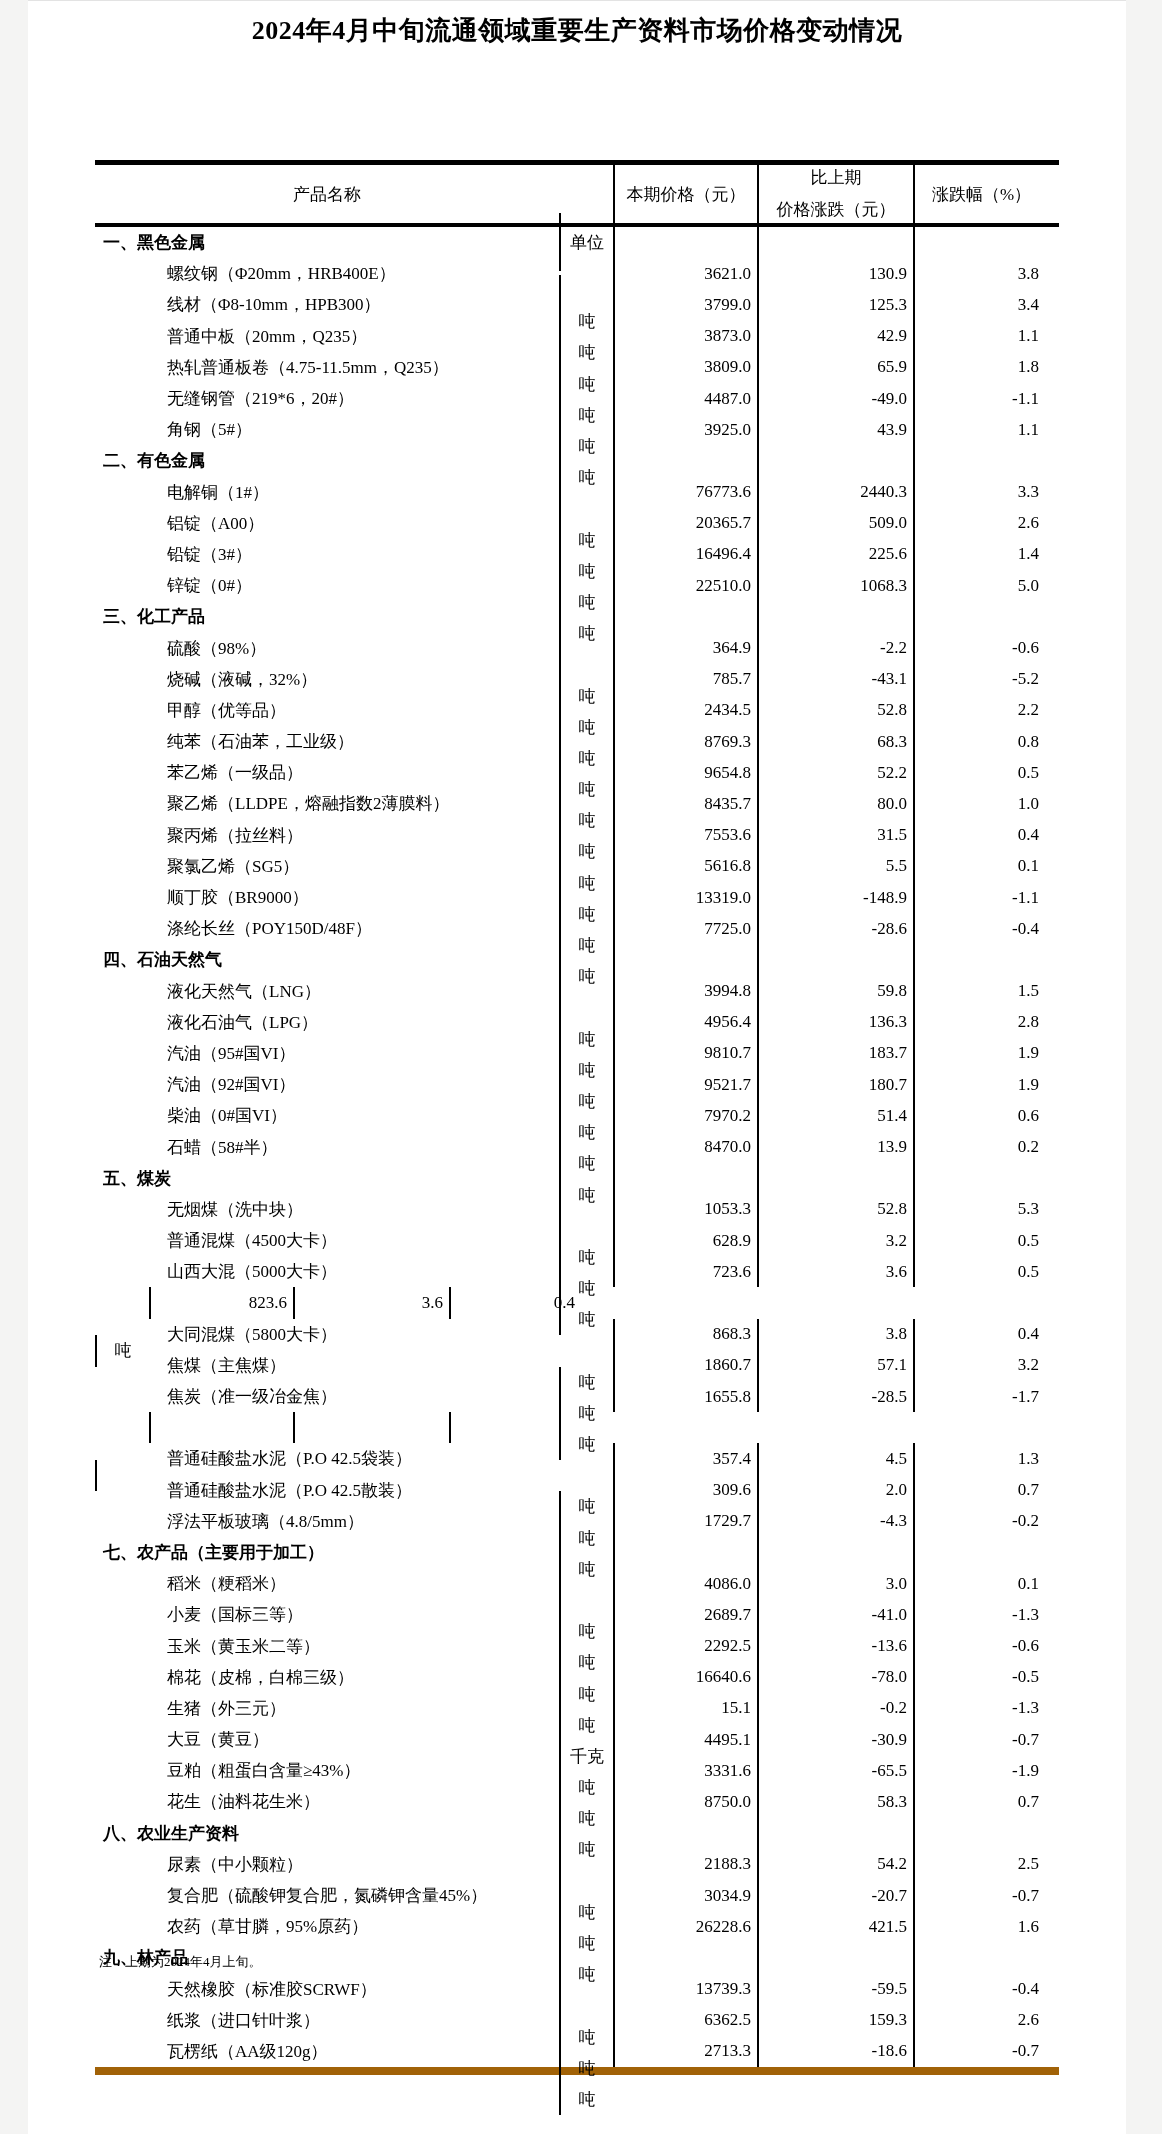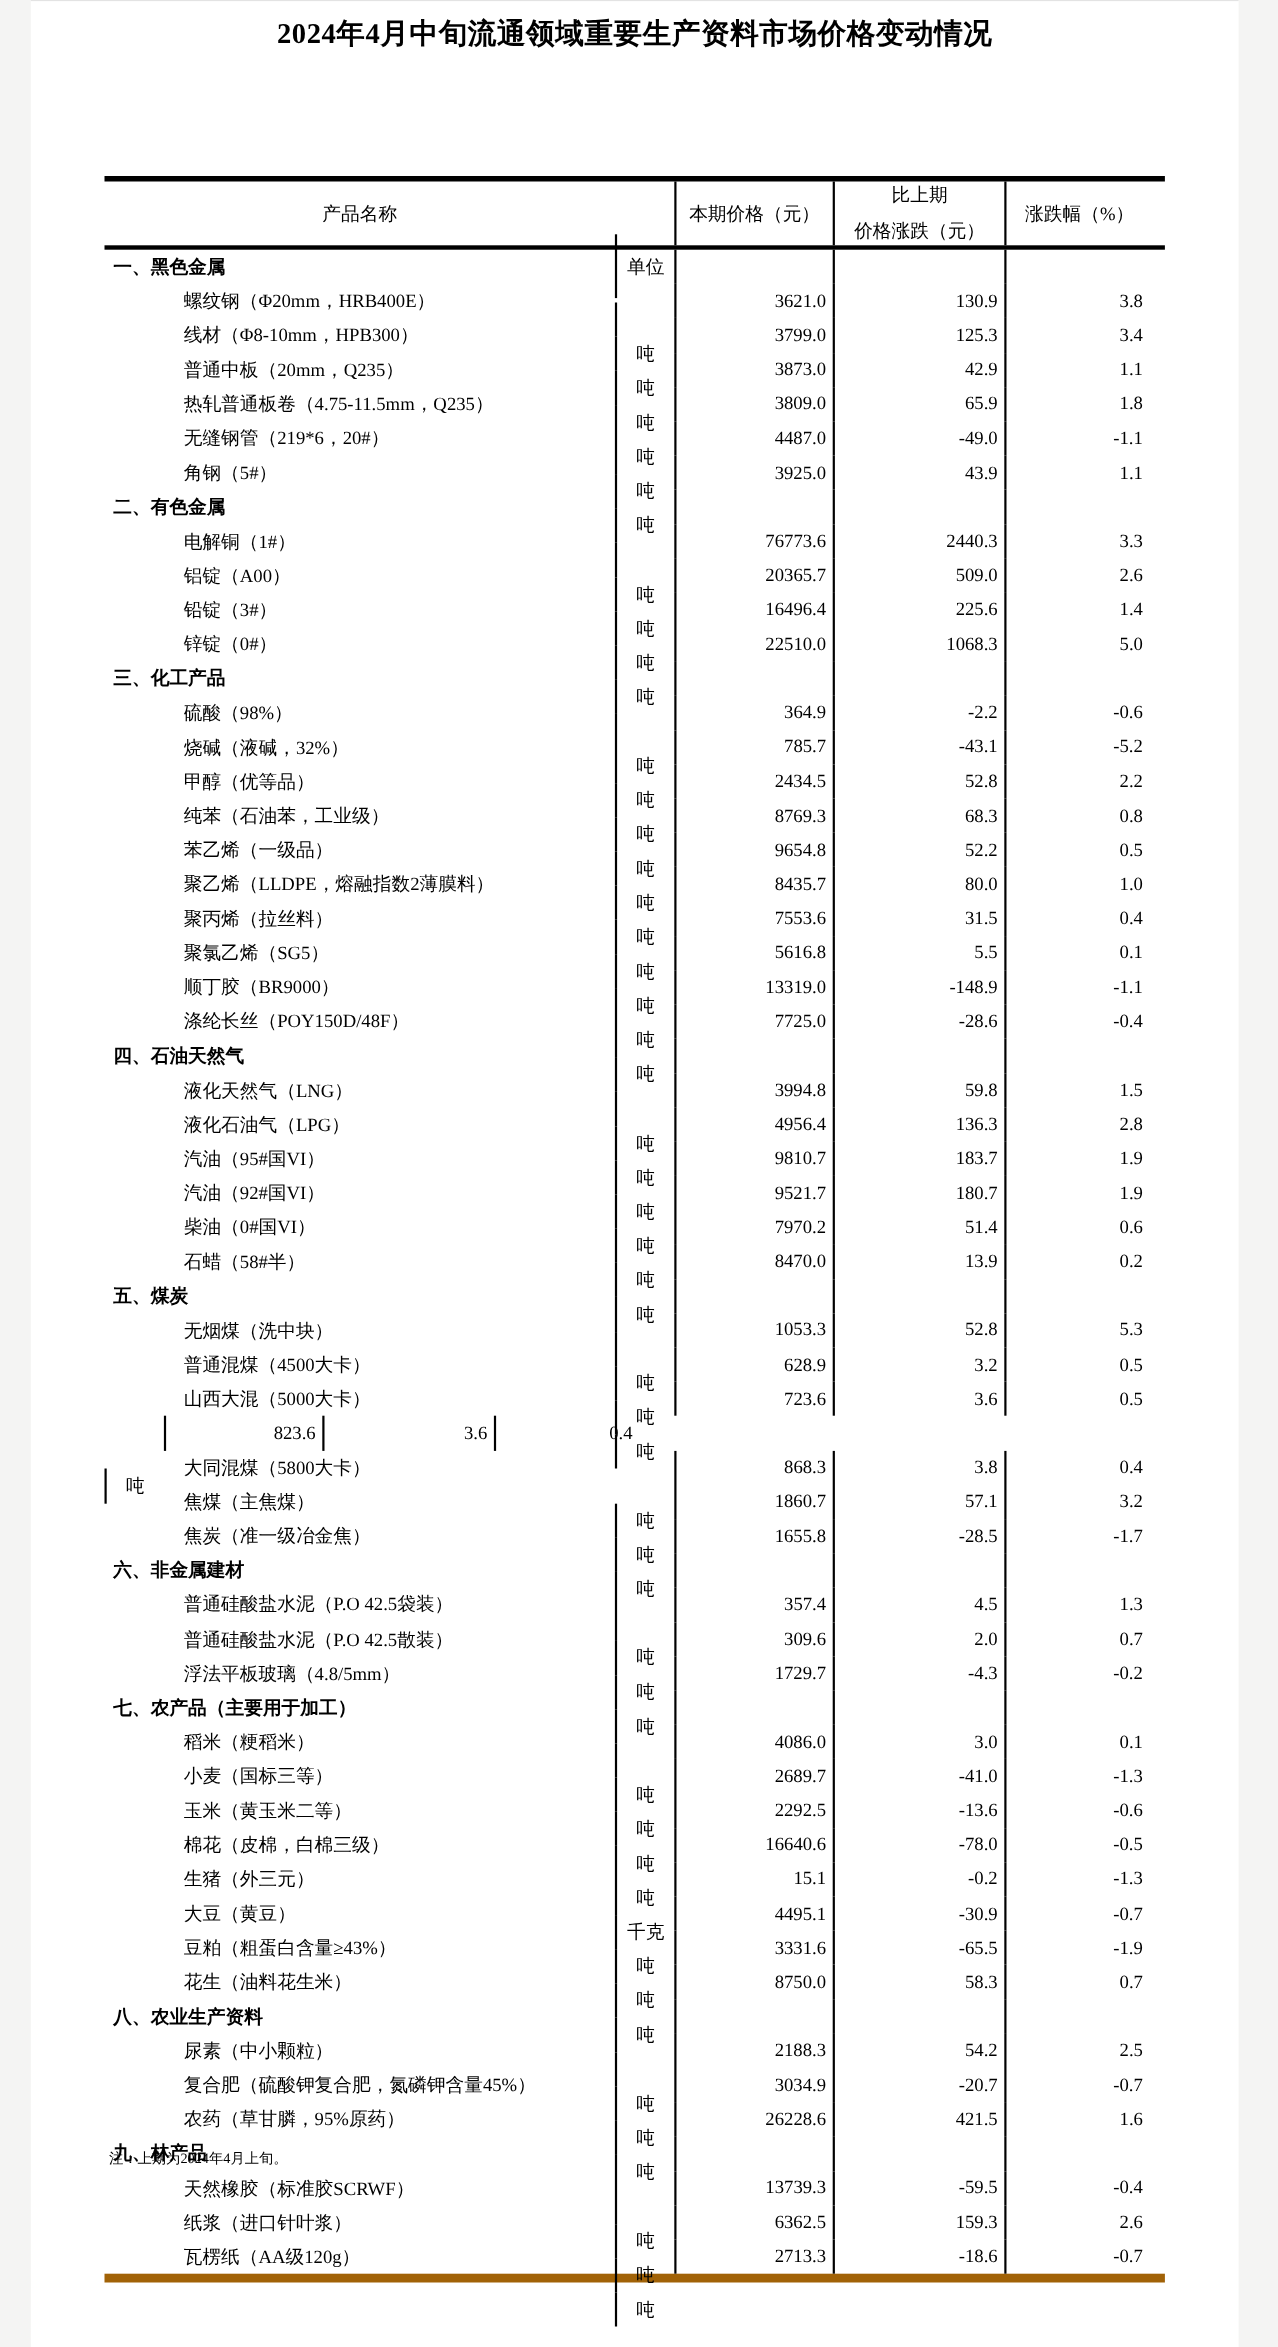--- a/index.html
+++ b/index.html
@@ -321,21 +321,20 @@
     <div class="c c-pct">3.2</div>
   </div>
         <div class="row">
     <div class="c c-name">焦炭（准一级冶金焦）</div>
     <div class="c c-unit">吨</div>
     <div class="c c-price">1655.8</div>
     <div class="c c-change">-28.5</div>
     <div class="c c-pct">-1.7</div>
   </div>
         <div class="row section-row">
-    <div class="c c-name">六、非金属建材</div>
     <div class="c c-unit"></div>
     <div class="c c-price"></div>
     <div class="c c-change"></div>
     <div class="c c-pct"></div>
   </div>
         <div class="row">
     <div class="c c-name">普通硅酸盐水泥（P.O 42.5袋装）</div>
     <div class="c c-unit">吨</div>
     <div class="c c-price">357.4</div>
     <div class="c c-change">4.5</div>

